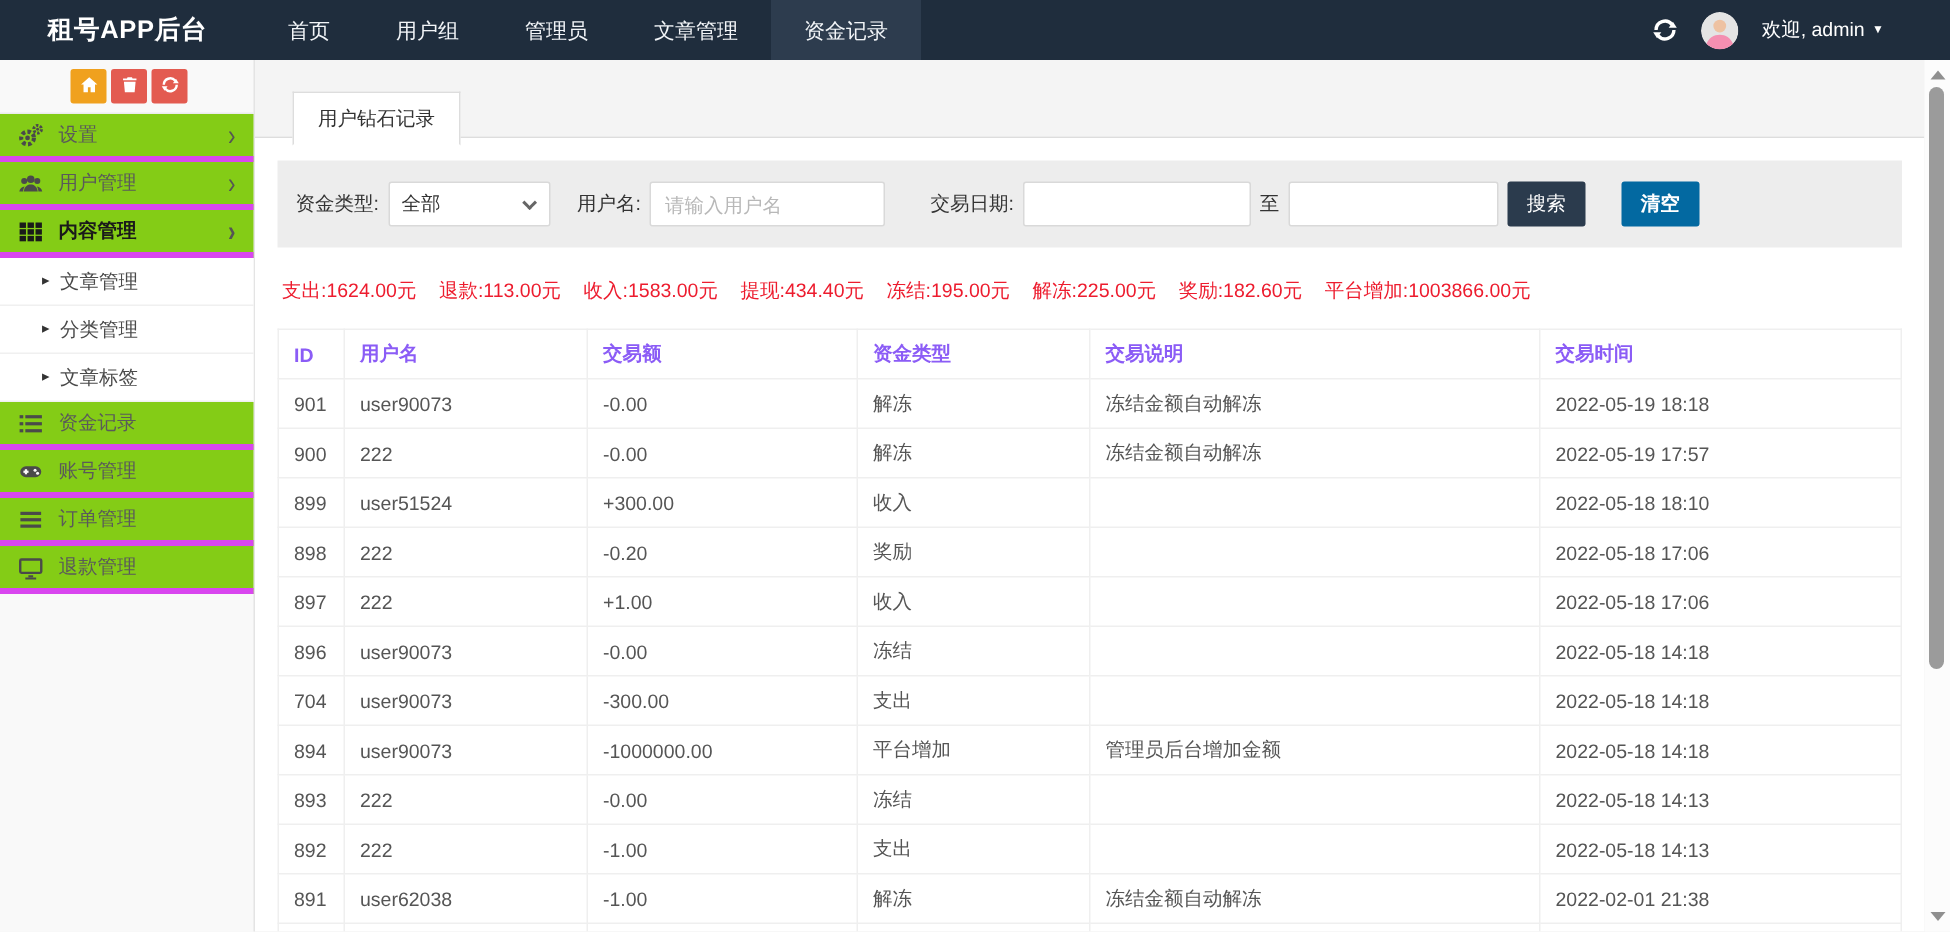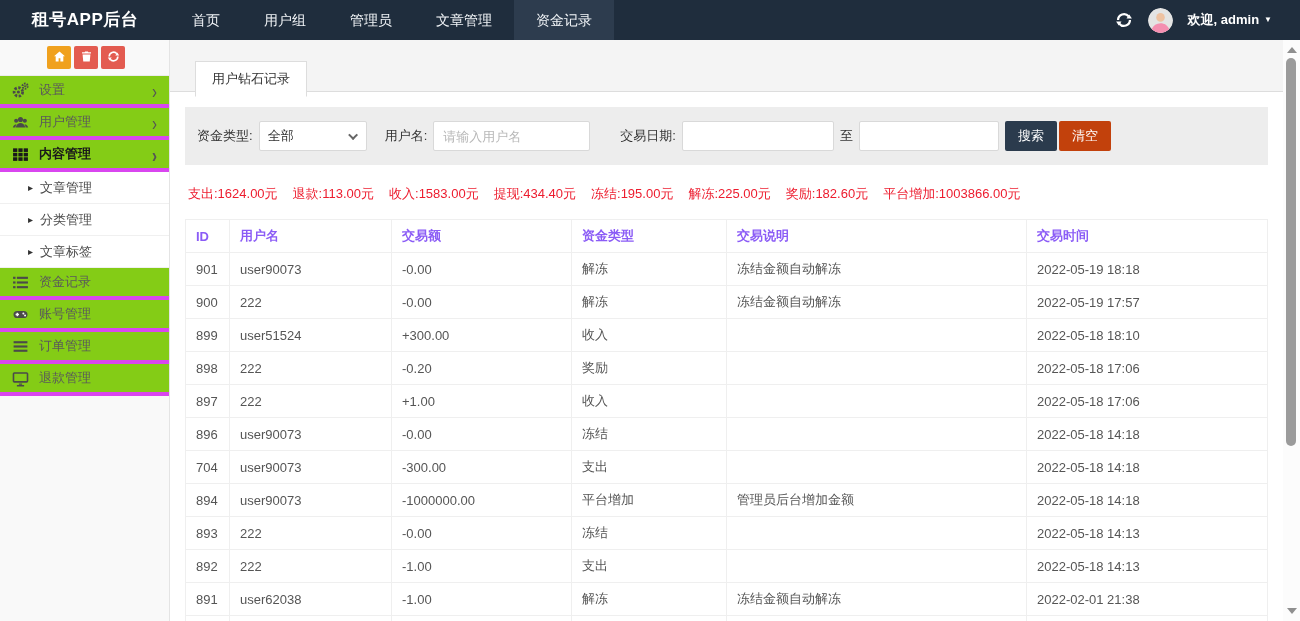--- a/index.html
+++ b/index.html
@@ -9,21 +9,21 @@
   
   .topbar { position:absolute; left:0; top:0; width:1300px; height:40px;
     background:#1f2d3d; display:flex; align-items:stretch; z-index:30; }
   .brand { width:170px; line-height:40px; text-align:center; color:#fff;
     font-size:17px; font-weight:bold; letter-spacing:.5px; }
   .topnav { display:flex;text-align:right; }
   .topnav .nav-item { padding:0 22px; line-height:40px; color:#f2f5f8;
     font-size:14px; cursor:pointer; }
   .topnav .nav-item.active { background:#2d3c4e; }
   .top-right { margin-left:auto; display:flex; align-items:center; gap:15px;
-    padding-right:28px; color:#fff;font-weight:bold; }
+    padding-right:44px; color:#fff; }
   .refresh-btn { width:18px; height:18px; color:#fff; cursor:pointer; }
   .refresh-btn svg { width:100%; height:100%; }
   .avatar { width:25px; height:25px; border-radius:50%; overflow:hidden; cursor:pointer; }
   .welcome { font-size:13px; cursor:pointer; display:flex; align-items:center; gap:5px; }
   .welcome .caret { font-size:8px; line-height:1; }
 
   
   .sidebar { position:absolute; left:0; top:40px; width:170px; height:581px;
     background:#f9f9f9; border-right:1px solid #e4e4e4; }
   .quick-row { display:flex; gap:3px; padding:6px 0 6px 47px;
@@ -69,21 +69,21 @@
     font-family:"Liberation Sans","DejaVu Sans",sans-serif; }
   .txt::placeholder { color:#b8b8b8; }
   .txt.username { width:157px; margin-right:30px; }
   .txt.date1 { width:152px; }
   .txt.date2 { width:140px; }
   .to-label { margin:0 6px; }
   .btn { height:30px; border:none; border-radius:2px; color:#fff; font-size:13px;
     padding:0 13px; cursor:pointer;
     font-family:"Liberation Sans","DejaVu Sans",sans-serif; }
   .btn.search { background:#2b3b4d; margin-left:6px; }
-  .btn.clear { background:#c2410c; margin-left:2px; }
+  .btn.clear { background:#0369a1; margin-left:24px;font-weight:bold; }
 
   .summary { margin:20px 3px 16px; font-size:13px; }
   .summary .stat { color:#ed1c2e; margin-right:15px; white-space:nowrap; }
 
   table.records { width:100%; border-collapse:collapse; font-size:13px;
     table-layout:fixed; }
   .records th, .records td { border:1px solid #efefef; padding:7px 10px;
     text-align:left; vertical-align:middle; overflow:hidden; white-space:nowrap; }
   .records th { color:#8b5cf6; font-weight:bold; background:#fff; }
   .records td { color:#555; }

